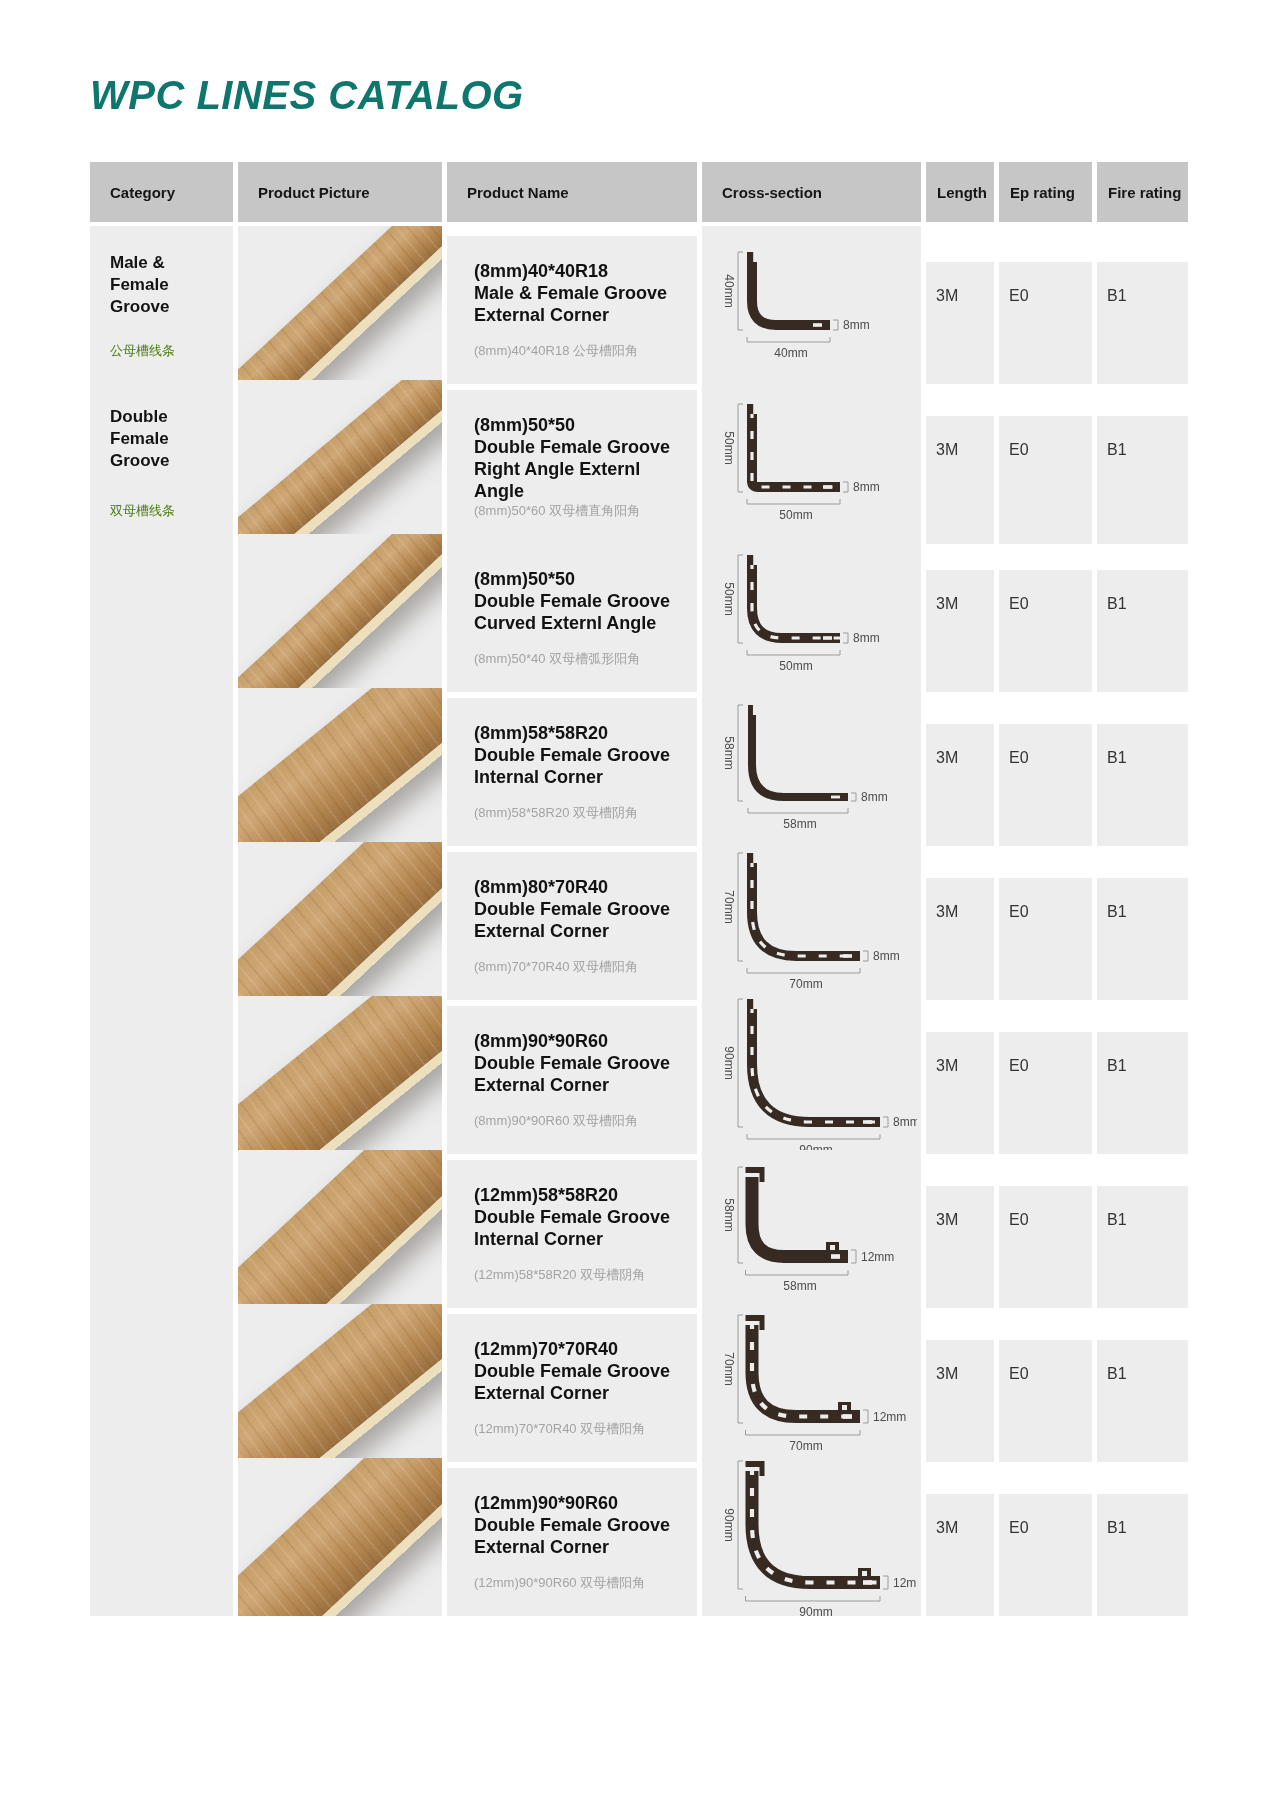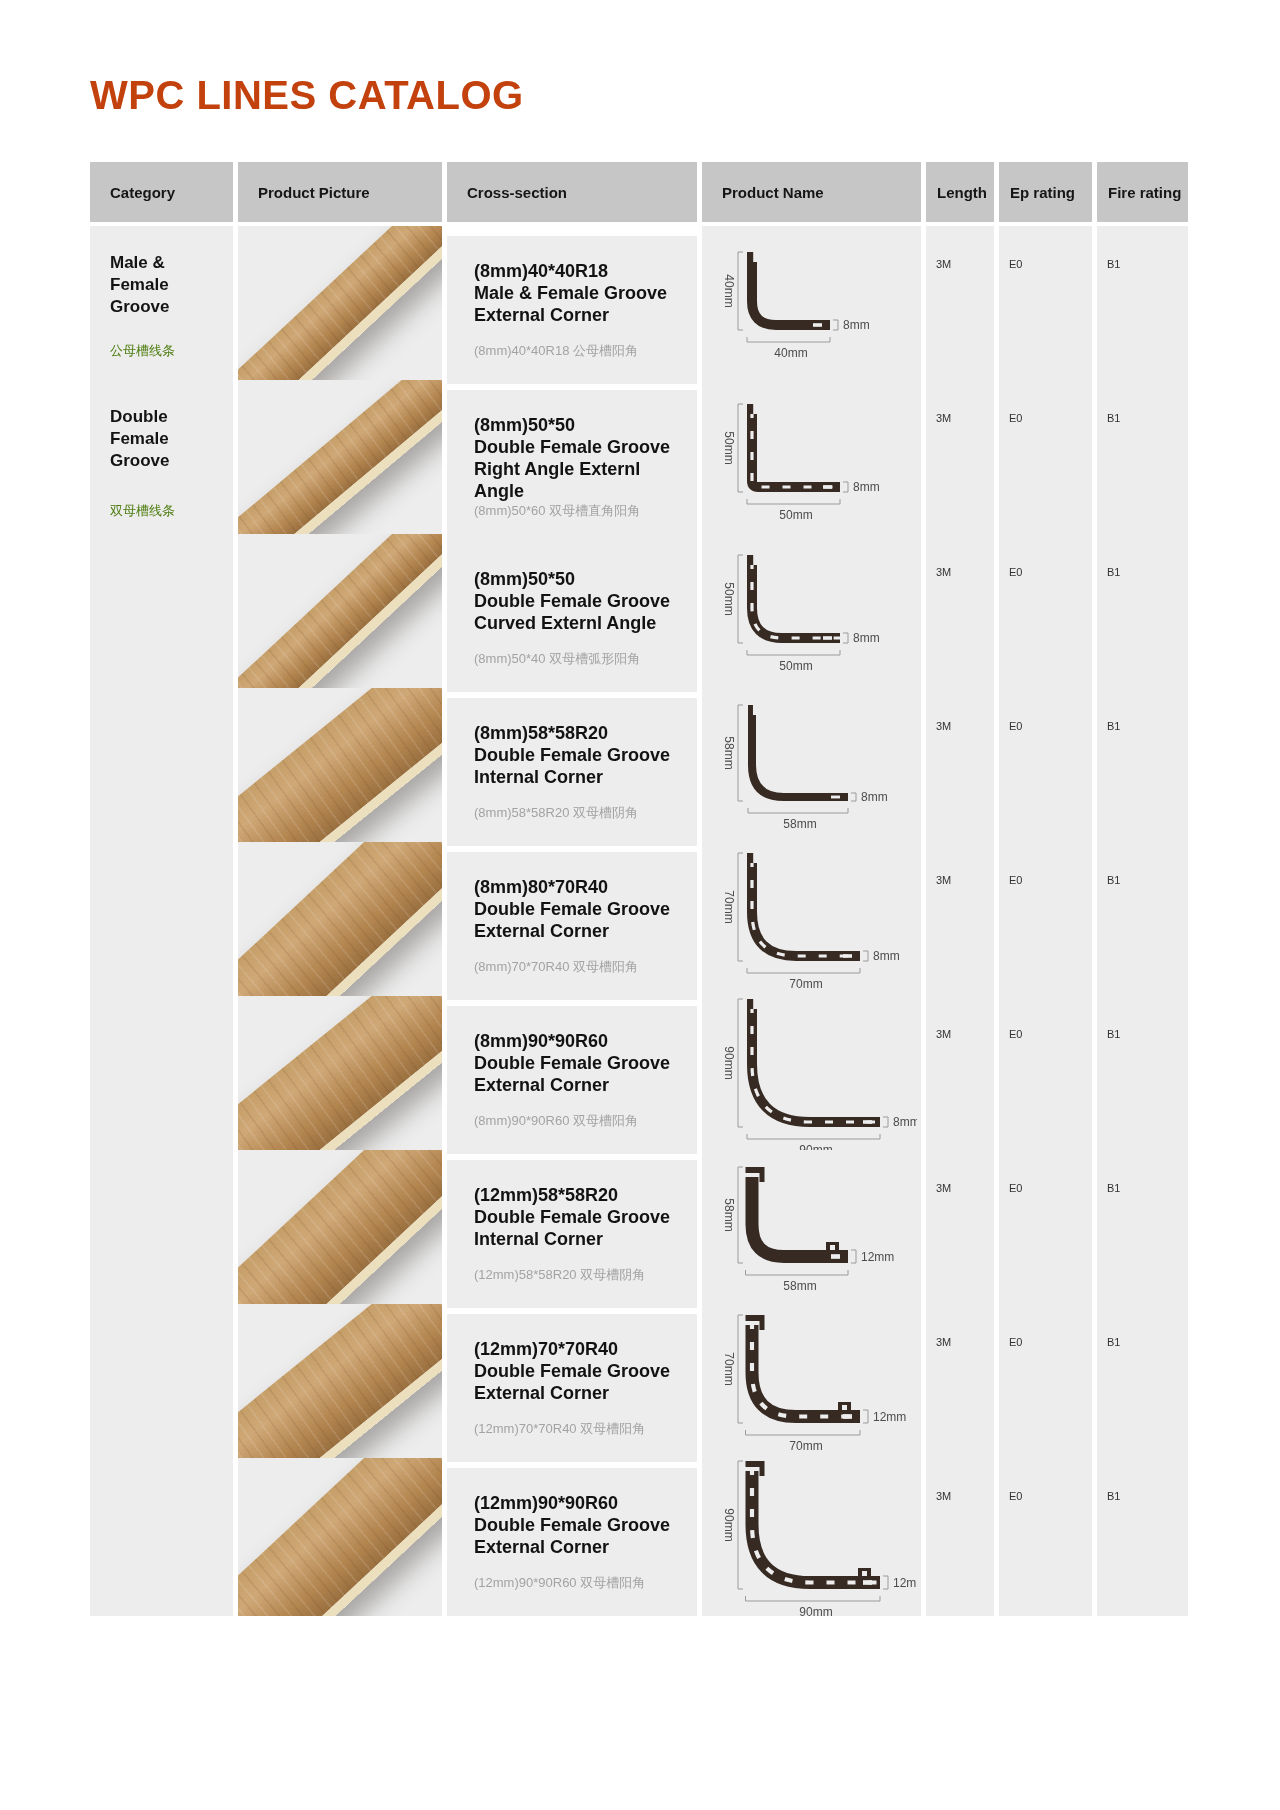--- a/index.html
+++ b/index.html
@@ -1,20 +1,20 @@
 <!DOCTYPE html>
 <html><head>
 <meta charset="utf-8">
 <style>
   * { margin:0; padding:0; box-sizing:border-box; }
   html,body { background:#ffffff; }
   body { font-family:"Liberation Sans","DejaVu Sans",sans-serif; }
   .page { position:relative; width:1280px; height:1810px; background:#ffffff; overflow:hidden; }
   .content { padding:75px 0 0 90px; }
-  .page-title { font-size:40px; font-weight:800; letter-spacing:.5px; color:#c2410c; line-height:1.0; margin:0 0 47px 0; }
+  .page-title { font-size:40px; font-weight:800; letter-spacing:.5px; color:#0f766e; line-height:1.0; margin:0 0 47px 0;font-style:italic; }
   .catalog-table { width:1098px; }
   .thead, .trow { display:grid; grid-template-columns:143px 204px 250px 219px 68px 93px 91px; column-gap:5px; }
   .thead { height:60px; margin-bottom:4px; }
   .thead > div { background:#c6c6c6; display:flex; align-items:center; padding-left:20px; font-size:15px; font-weight:700; color:#161616; }
   .thead > div.narrow { padding-left:11px; }
   .trow { height:150px; margin-bottom:4px; }
   .trow > div { background:#ededed; }
   
   .cat-cell { padding:26px 10px 24px 20px; display:flex; flex-direction:column; justify-content:space-between; }
   .cat-en { font-size:17px; font-weight:700; color:#141414; line-height:1.3; }
@@ -32,35 +32,35 @@
   .wood.panel { height:96px; top:22%; transform:rotate(-39deg); }
   .trow:nth-child(odd) .wood { transform:rotate(-43deg); }
   
   .name-cell { padding:24px 8px 24px 27px; display:flex; flex-direction:column;margin-top:10px; }
   .name-line { font-size:18px; font-weight:700; color:#121212; line-height:22px; }
   .name-zh { margin-top:auto; font-size:13px; color:#a3a3a3; }
   
   .cross-cell { display:flex; align-items:center; }
   .cross-cell svg { display:block; }
   
-  .val-cell { padding:32px 4px 0 10px; font-size:11px; color:#333333; }
+  .val-cell { padding:25px 4px 0 10px; font-size:16px; color:#333333;margin-top:36px; }
 </style>
 </head>
 <body>
 
 <div class="page">
   <div class="content">
     <h1 class="page-title">WPC LINES CATALOG</h1>
 
     <div class="catalog-table">
       <div class="thead">
         <div>Category</div>
         <div>Product Picture</div>
+        <div>Product Name</div>
         <div>Cross-section</div>
-        <div>Product Name</div>
         <div class="narrow">Length</div>
         <div class="narrow">Ep rating</div>
         <div class="narrow">Fire rating</div>
       </div>
       <div id="rows-container">
   <div class="trow">
     <div class="cat-cell">
       <div class="cat-en">Male &amp; Female Groove</div>
       <div class="cat-zh">公母槽线条</div>
     </div>

